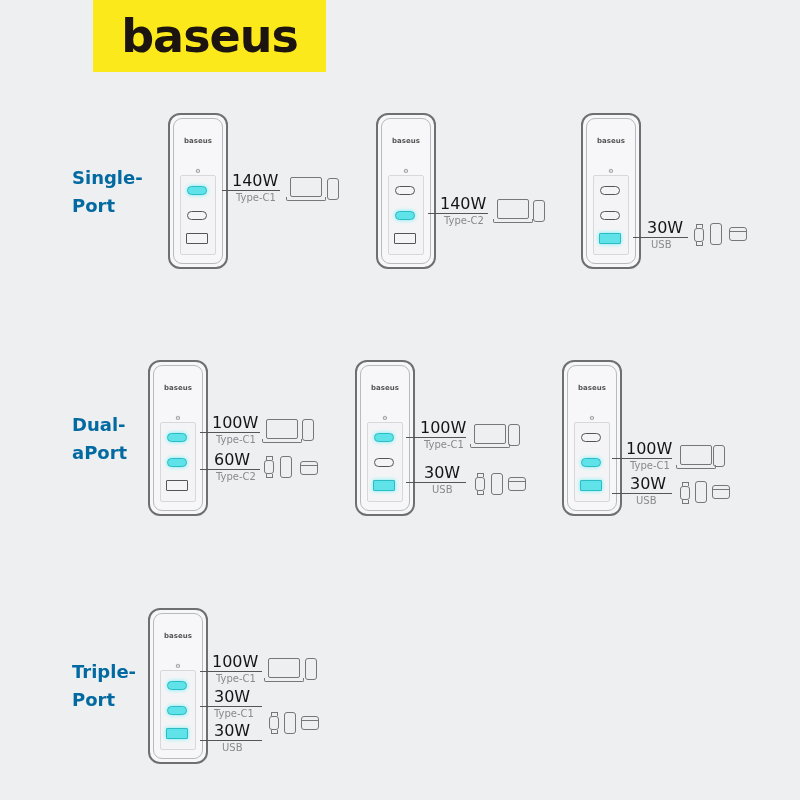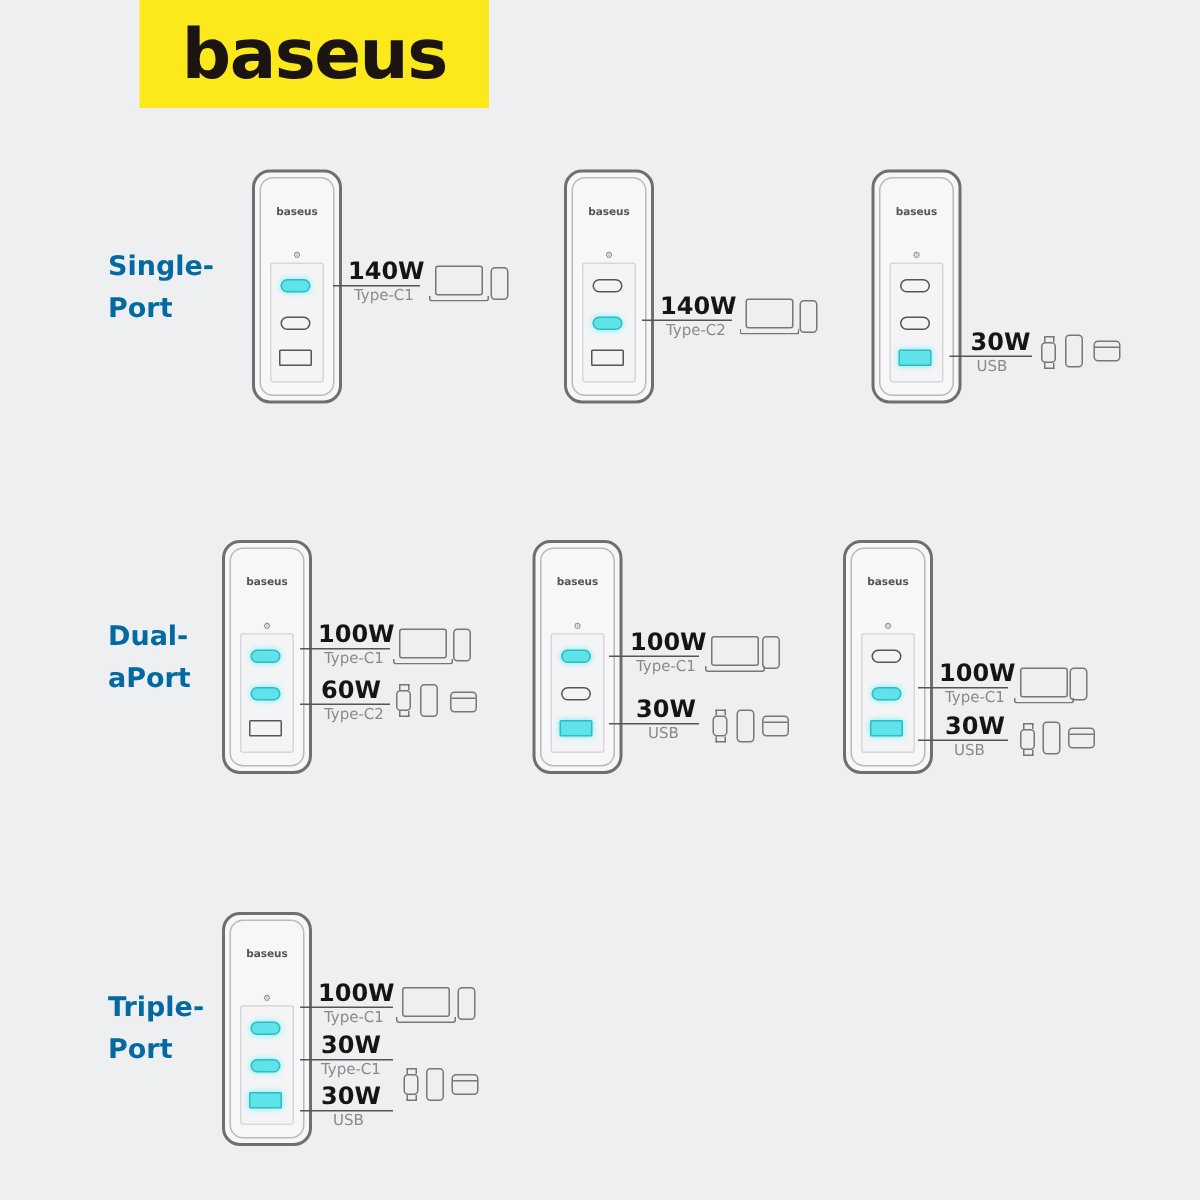--- a/index.html
+++ b/index.html
@@ -9,21 +9,21 @@
   .row-label{position:absolute;left:52px;font-family:"DejaVu Sans",sans-serif;font-weight:bold;font-size:18px;line-height:28px;color:#0369a1;margin-left:20px;}
   .charger{position:absolute;width:60px;height:156px;border:2px solid #6e6f73;border-radius:12px;box-sizing:border-box;background:#f7f7f9;}
   .charger .inner{position:absolute;left:3px;top:3px;right:3px;bottom:3px;border:1px solid #b9babd;border-radius:9px;}
   .charger .brand{position:absolute;top:22px;left:0;right:0;text-align:center;font-size:7px;font-weight:bold;color:#555;}
   .charger .panel{position:absolute;left:10px;top:60px;width:34px;height:78px;border:1px solid #d7d8db;background:#f4f4f6;border-radius:2px;}
   .charger .gan{position:absolute;top:52px;left:0;right:0;text-align:center;font-size:6px;color:#888;}
   .port{position:absolute;left:6px;width:20px;height:9px;border:1.5px solid #555;border-radius:5px;box-sizing:border-box;}
   .port.usb{border-radius:1px;height:11px;left:5px;width:22px;}
   .port.on{background:#5fe3e8;border-color:#2bbcc6;box-shadow:0 0 4px #6ff0f4;}
   .spec{position:absolute;}
-  .spec .w{font-family:"DejaVu Sans",sans-serif;font-weight:bold;font-size:16px;line-height:18px;color:#151515;}
+  .spec .w{font-family:"DejaVu Sans",sans-serif;font-weight:normal;font-size:16px;line-height:18px;color:#151515;}
   .spec .line{position:absolute;height:1px;background:#555;}
   .spec .t{font-size:10px;color:#8a8a8e;line-height:12px;}
   .dev{position:absolute;border:1.5px solid #777;box-sizing:border-box;}
   .laptop{width:32px;height:20px;border-radius:2px;}
   .laptop::after{content:"";position:absolute;left:-5px;right:-5px;bottom:-5px;height:3px;border:1.5px solid #777;border-top:none;border-radius:0 0 2px 2px;}
   .phone{width:12px;height:22px;border-radius:3px;}
   .watch{width:10px;height:14px;border-radius:3px;}
   .watch::before,.watch::after{content:"";position:absolute;left:1px;width:5px;height:3px;border:1.5px solid #777;}
   .watch::before{top:-5px;border-bottom:none;}
   .watch::after{bottom:-5px;border-top:none;}

